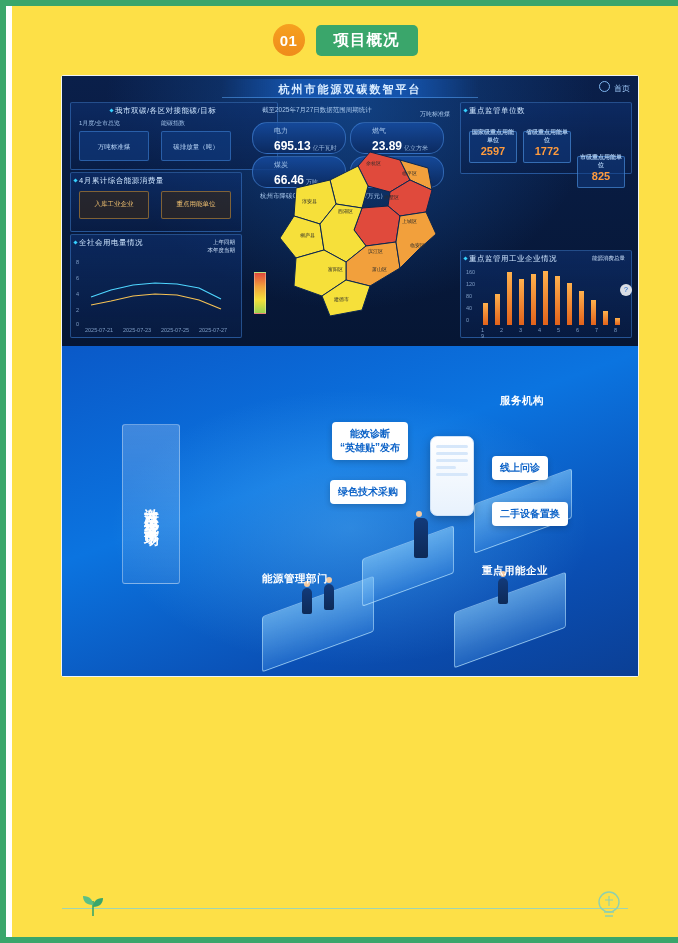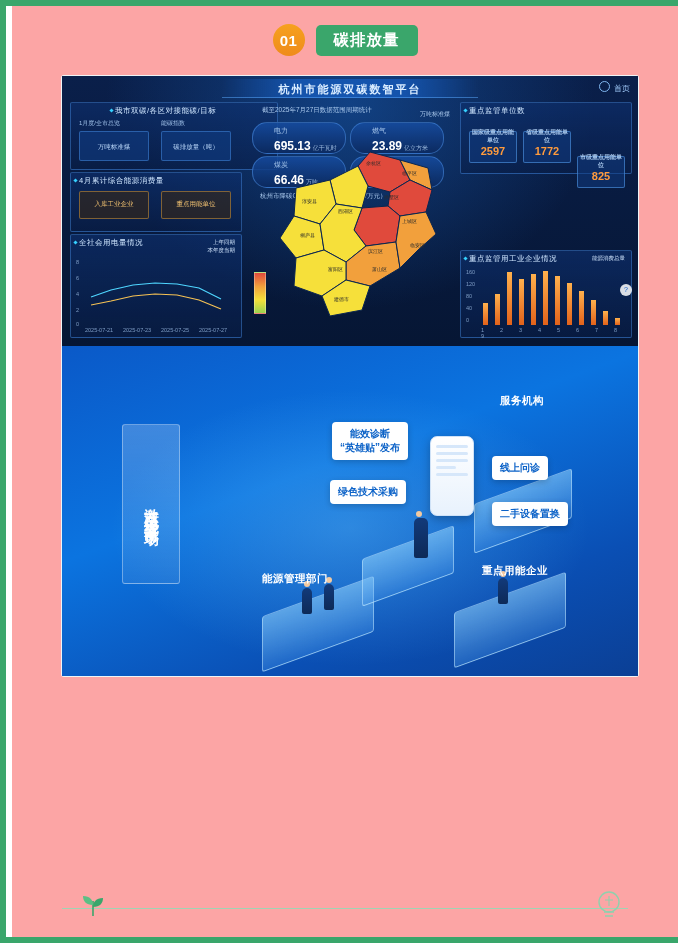--- a/index.html
+++ b/index.html
@@ -34,21 +34,21 @@
     position: absolute;
     left: -6px; bottom: 0;
     width: 678px; height: 6px;
     background: #3aa66b;
   }
   .inner {
     position: absolute;
     left: 6px; top: 6px;
     width: 666px;
     height: 931px;
-    background: #fca5a5;
+    background: #fde047;
   }
 
   
   .header {
     position: absolute;
     left: 0; top: 12px;
     width: 666px;
     height: 44px;
     display: flex;
     align-items: center;
@@ -353,21 +353,21 @@
   }
 </style>
 </head>
 <body>
 
 <div class="page">
   <div class="inner">
 
     <div class="header">
       <div class="num-badge">01</div>
-      <div class="title-pill">碳排放量</div>
+      <div class="title-pill">项目概况</div>
     </div>
 
     <div class="card">
 
       <div class="fig1">
         <div class="fig1-bg"></div>
         <div class="fig1-title-band"></div>
         <div class="fig1-title">杭州市能源双碳数智平台</div>
         <div class="fig1-topright">
           <span class="dot-ico"></span><span>首页</span>

